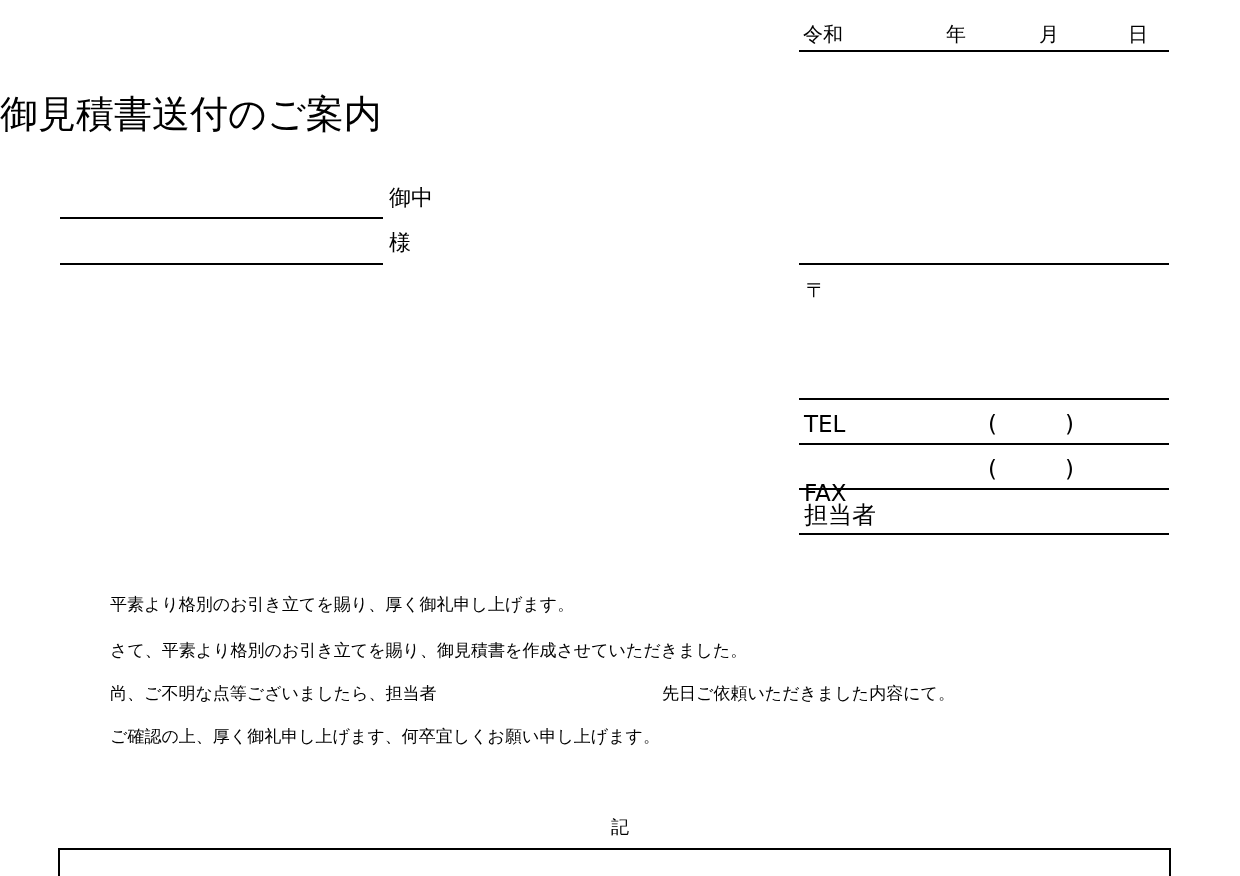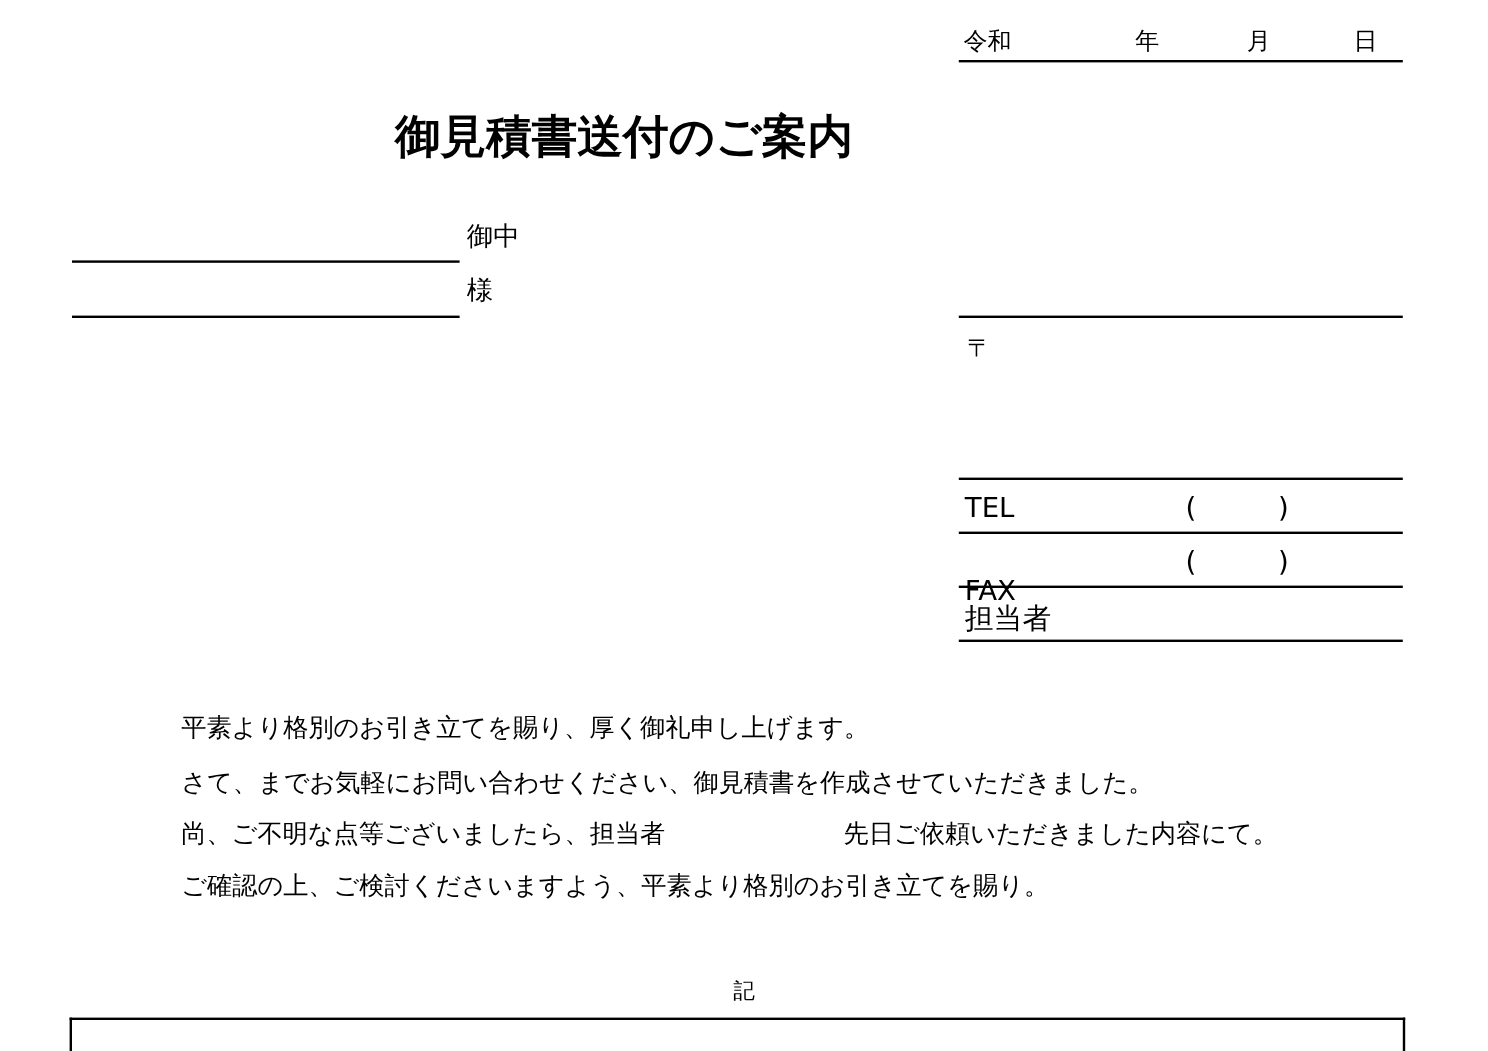--- a/index.html
+++ b/index.html
@@ -11,27 +11,27 @@
   .abs { position: absolute; }
   .hline { position: absolute; height: 2px; background: #000; }
   .txt { position: absolute; white-space: nowrap; line-height: 1; }
 
   
   .date-era { left: 803px; top: 24px; font-size: 20px; }
   .date-year { left: 946px; top: 24px; font-size: 20px; }
   .date-month { left: 1039px; top: 24px; font-size: 20px; }
   .date-day { left: 1128px; top: 24px; font-size: 20px; }
 
-  .title { left: 0; width: 1040px; top: 95px; text-align: center; font-size: 38px; font-weight: bold; }
+  .title { left: 0; width: 1040px; top: 95px; text-align: left; font-size: 38px; font-weight: normal; }
 
   .recipient-suffix { font-size: 22px; }
 
   .sender-label { font-size: 23px; }
 
-  .body-line { left: 110px; font-size: 21px; margin-left: 41px; }
+  .body-line { left: 110px; font-size: 17px; }
 
   .ki { left: 0; width: 1240px; text-align: center; top: 818px; font-size: 18px; }
 
   .table-box {
     position: absolute; left: 58px; top: 848px; width: 1109px; height: 40px;
     border: 2px solid #000; border-bottom: none;
   }
 </style>
 </head>
 <body>
@@ -74,22 +74,22 @@
   <div class="abs" style="left:860px; top:448px; width:305px; height:38px;"></div>
   <div class="hline" style="left:799px; top:488px; width:370px;"></div>
 
   <span class="txt sender-label" style="left:804px; top:503px; font-size:24px;">担当者</span>
   <div class="abs" style="left:880px; top:493px; width:285px; height:38px;"></div>
   <div class="hline" style="left:799px; top:533px; width:370px;"></div>
 </div>
 
 <div>
   <span class="txt body-line" style="top:596px;">平素より格別のお引き立てを賜り、厚く御礼申し上げます。</span>
-  <span class="txt body-line" style="top:642px;">さて、までお気軽にお問い合わせください、御見積書を作成させていただきました。</span>
+  <span class="txt body-line" style="top:642px;">さて、平素より格別のお引き立てを賜り、御見積書を作成させていただきました。</span>
   <span class="txt body-line" style="top:685px;text-align:center;">尚、ご不明な点等ございましたら、担当者</span>
   <div class="abs" style="left:490px; top:680px; width:165px; height:30px;"></div>
   <span class="txt body-line" style="left:662px; top:685px;">先日ご依頼いただきました内容にて。</span>
-  <span class="txt body-line" style="top:728px;">ご確認の上、ご検討くださいますよう、平素より格別のお引き立てを賜り。</span>
+  <span class="txt body-line" style="top:728px;">ご確認の上、厚く御礼申し上げます、何卒宜しくお願い申し上げます。</span>
 </div>
 
 <span class="txt ki">記</span>
 
 <div class="table-box"></div>
 
 </body></html>

